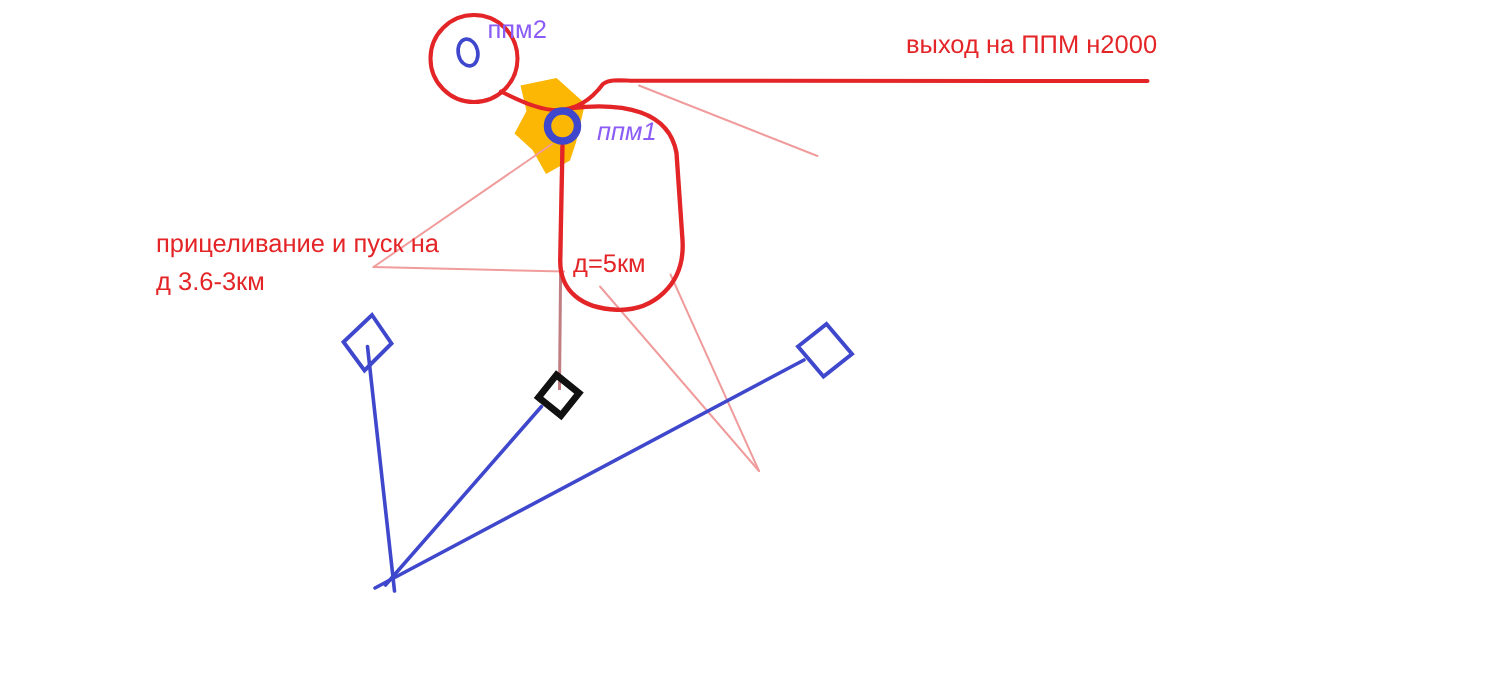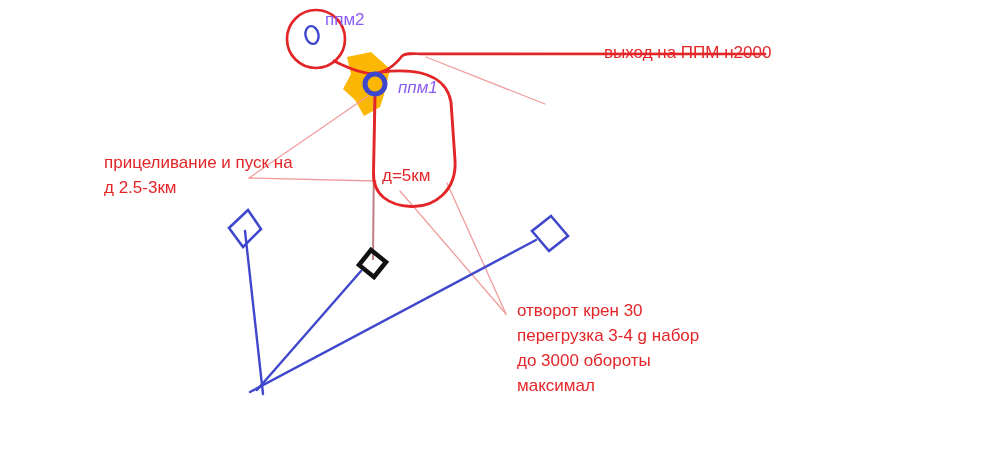--- a/index.html
+++ b/index.html
@@ -57,23 +57,19 @@
     </g>
 
     <g fill="none" stroke-linejoin="miter">
       <polygon points="248,210 261,229 243,247 229,228" stroke="#3f48cc" stroke-width="2.6"></polygon>
       <polygon points="551,216 568,236 549,251 532,231" stroke="#3f48cc" stroke-width="2.6"></polygon>
       <polygon points="371,250 386,262 374,277 359,265" stroke="#111111" stroke-width="4.5"></polygon>
     </g>
   </svg>
 
   <div class="label t-blue" style="left:325px;top:8px;">ппм2</div>
-  <div class="label t-red" style="left:604px;top:18px;margin-top:23px;">выход на ППМ н2000</div>
+  <div class="label t-red" style="left:604px;top:18px;">выход на ППМ н2000</div>
   <div class="label t-blue" style="left:398px;top:76px;font-style:italic;">ппм1</div>
   <div class="label t-red lh25" style="left:104px;top:150px;">прицеливание и пуск на
-д 2.5-3км</div>
+д 3.6-3км</div>
   <div class="label t-red" style="left:382px;top:164px;">д=5км</div>
-  <div class="label t-red lh25" style="left:517px;top:298px;">отворот крен 30
-перегрузка 3-4 g набор
-до 3000 обороты
-максимал</div>
 
 </div>
 
 </body></html>

